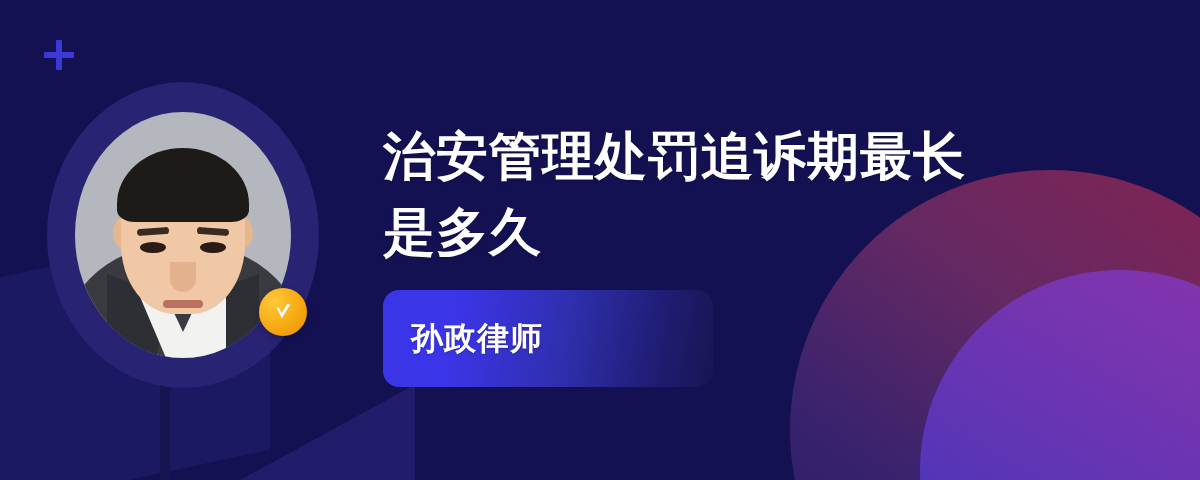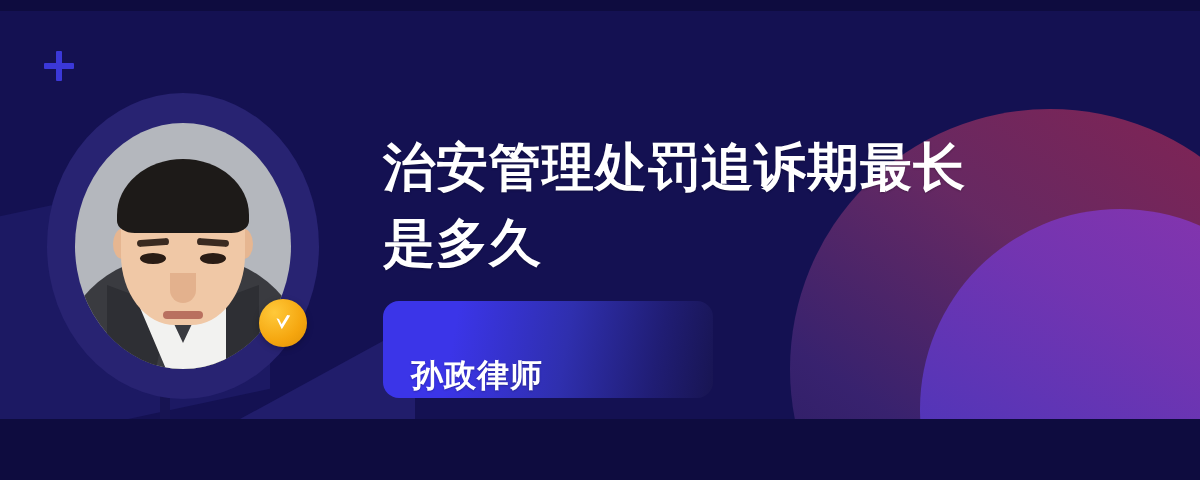--- a/index.html
+++ b/index.html
@@ -3,25 +3,24 @@
 <meta charset="utf-8">
 <style>
   html, body {
     margin: 0;
     padding: 0;
     background: #0e0c3f;
   }
   .banner {
     position: relative;
     width: 1200px;
-    height: 408px;
+    height: 480px;
     overflow: hidden;
     background: #141152;
     font-family: "Liberation Sans", "DejaVu Sans", sans-serif;
-    margin-top: 11px;
   }
 
   
   .bg-layer {
     position: absolute;
     inset: 0;
     overflow: hidden;
     pointer-events: none;
   }
   .arc-magenta {
@@ -272,21 +271,21 @@
     text-shadow: 0 1px 2px rgba(0,0,0,0.25);
   }
   .author-button {
     margin-top: 20px;
     width: 330px;
     height: 97px;
     border: none;
     border-radius: 16px;
     background: linear-gradient(100deg, #3b35e8 0%, #3b35e8 22%, #2f2fae 55%, #201d74 82%, #181552 100%);
     display: flex;
-    align-items: flex-end;
+    align-items: center;
     padding: 0 0 0 28px;
     box-sizing: border-box;
     cursor: pointer;
     font-family: inherit;
   }
   .author-name {
     color: #ffffff;
     font-size: 32px;
     font-weight: bold;
     letter-spacing: 1px;

